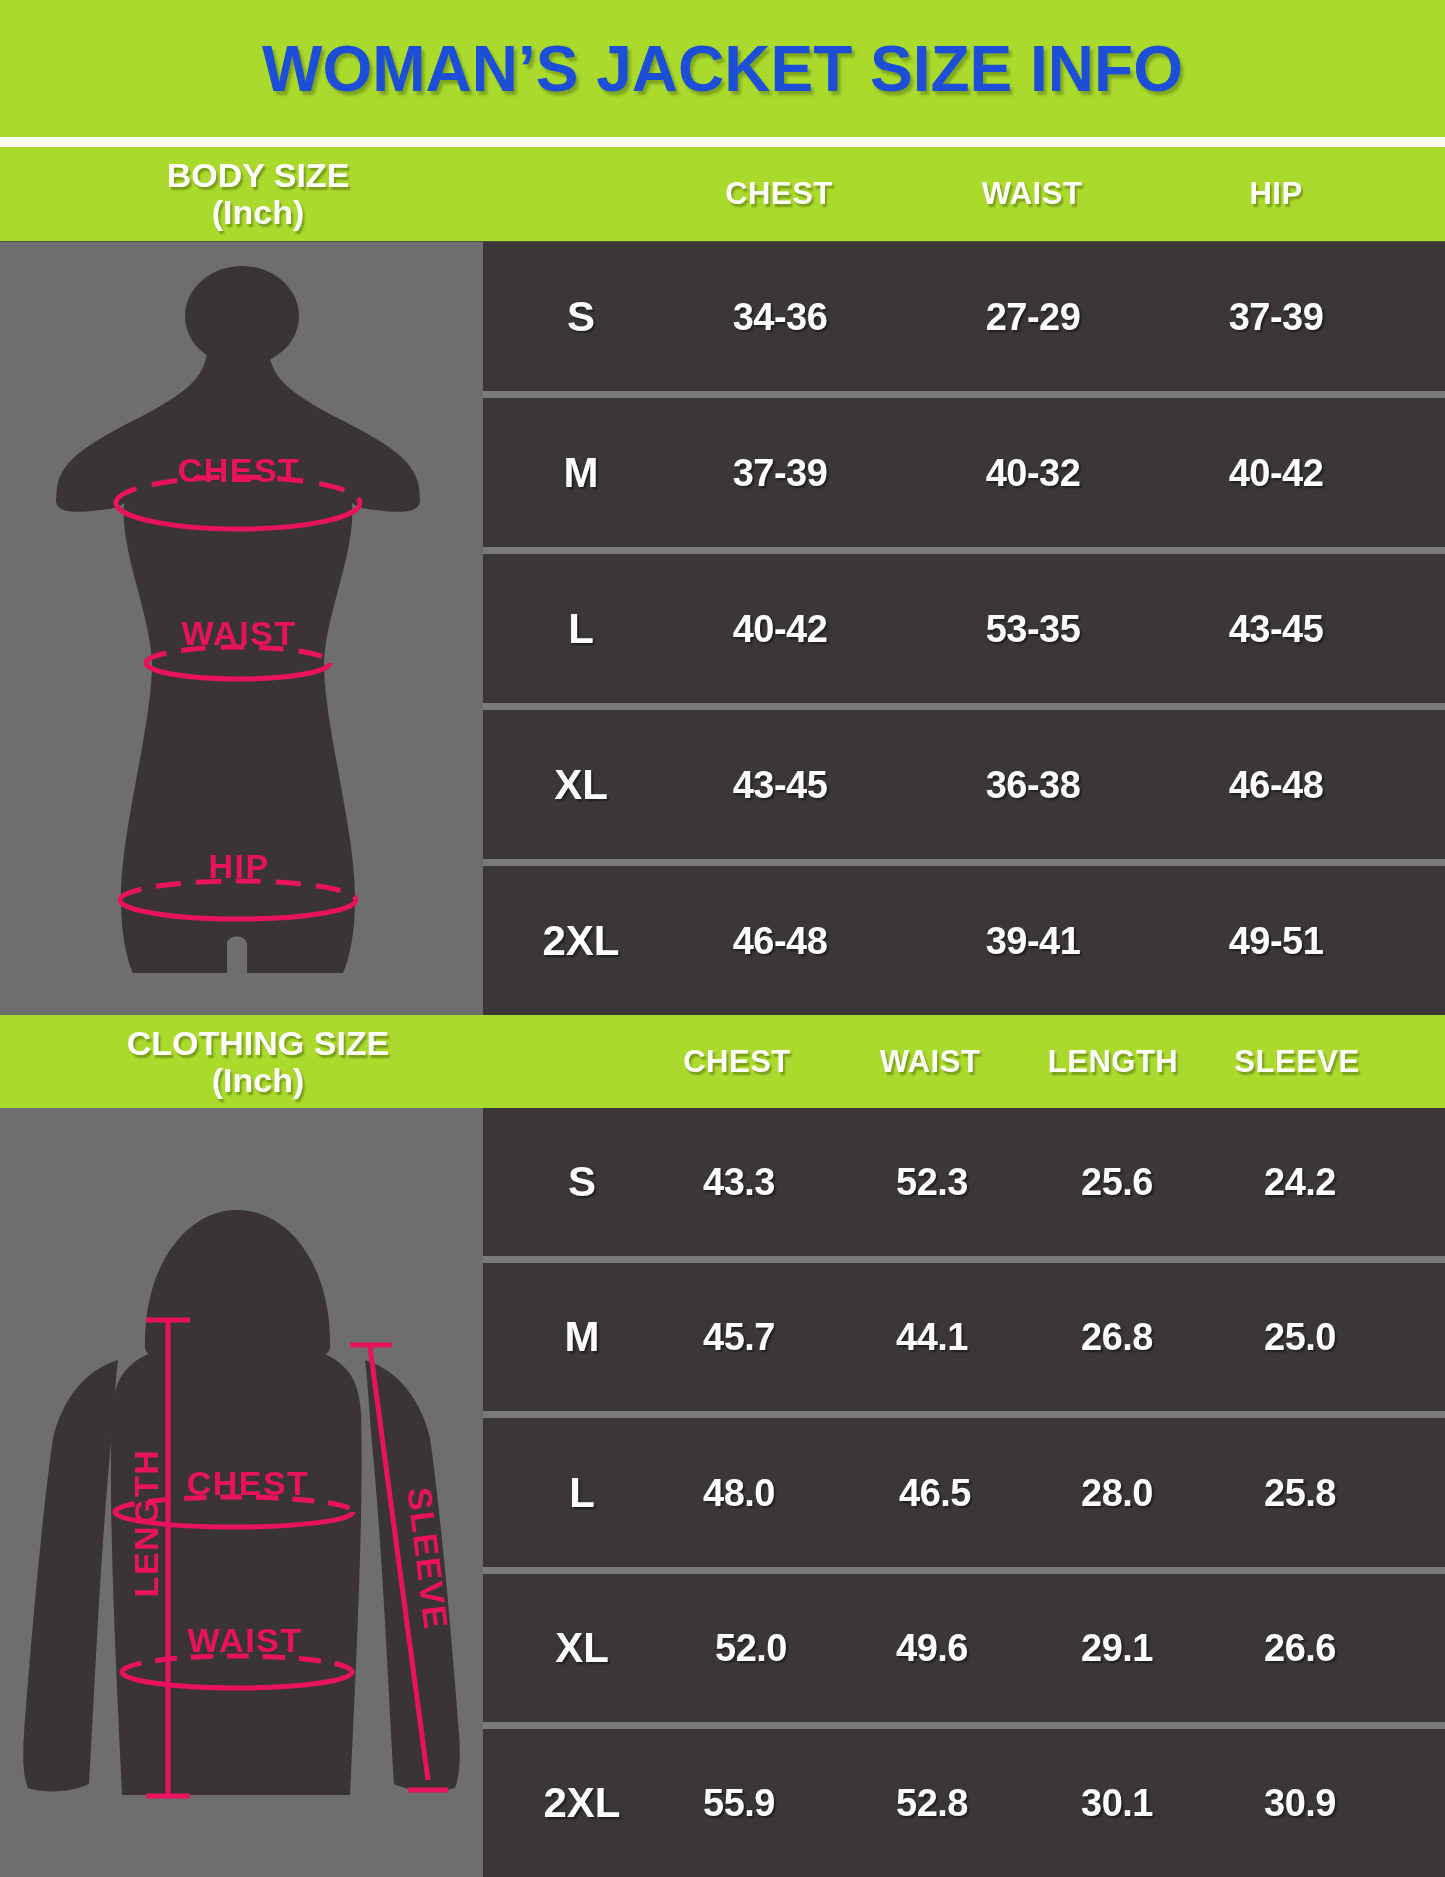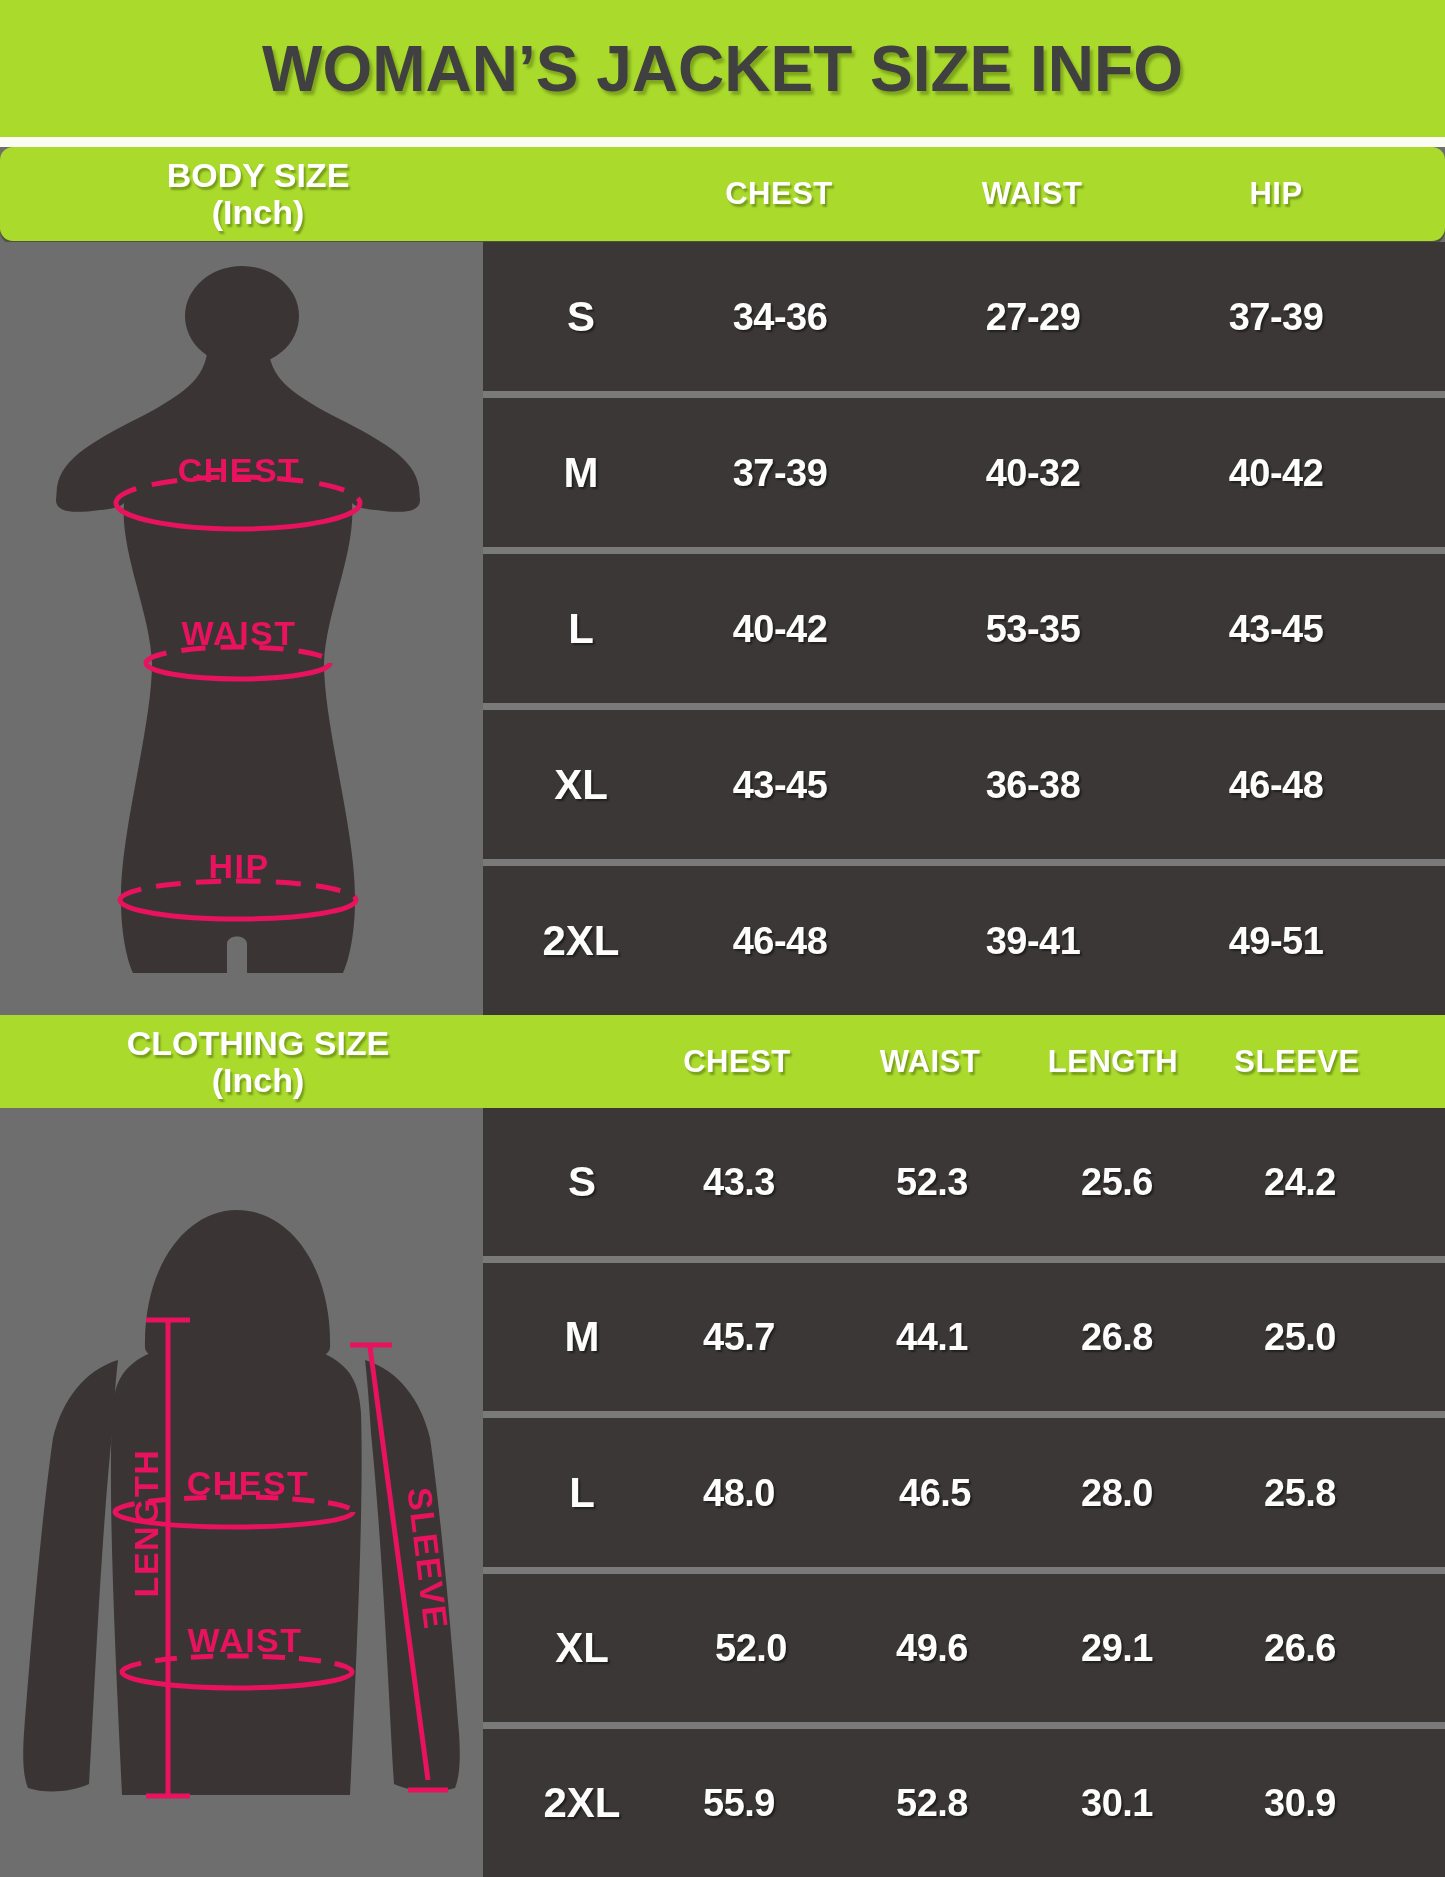--- a/index.html
+++ b/index.html
@@ -3,27 +3,27 @@
 <meta charset="utf-8">
 <style>
   html,body{margin:0;padding:0;background:#888;}
   .page{
     position:relative;width:1445px;height:1877px;overflow:hidden;
     background:#6e6e6e;font-family:"Liberation Sans",sans-serif;
   }
   
   .title-band{position:absolute;left:0;top:0;width:100%;height:137px;
     background:#aadb2c;display:flex;align-items:center;justify-content:center;}
-  .title-band h1{margin:4px;font-size:64px;font-weight:700;color:#404040;
+  .title-band h1{margin:4px;font-size:64px;font-weight:700;color:#1d4ed8;
     letter-spacing:0px;text-shadow:3px 4px 3px rgba(45,65,0,.35);}
   .white-line{position:absolute;left:0;top:137px;width:100%;height:10px;background:#fbfdf4;}
   
   .band{position:absolute;left:0;width:100%;background:#aadb2c;
     box-shadow:0 3px 0 rgba(40,52,6,.45);}
-  .band1{top:147px;height:94px;border-radius:13px;}
+  .band1{top:147px;height:94px;}
   .band2{top:1015px;height:93px;}
   .band-heading{position:absolute;top:50%;transform:translate(-50%,-50%);
     text-align:center;color:#fff;font-weight:700;font-size:34px;line-height:37px;
     text-shadow:2px 3px 2px rgba(45,65,0,.4);white-space:nowrap;}
   .band-col{position:absolute;top:50%;transform:translate(-50%,-50%);
     color:#fff;font-weight:700;font-size:31px;letter-spacing:.5px;
     text-shadow:2px 3px 2px rgba(45,65,0,.4);white-space:nowrap;}
   
   .left-panel{position:absolute;left:0;width:483px;background:#6e6e6e;}
   .panel1{top:242px;height:773px;}

